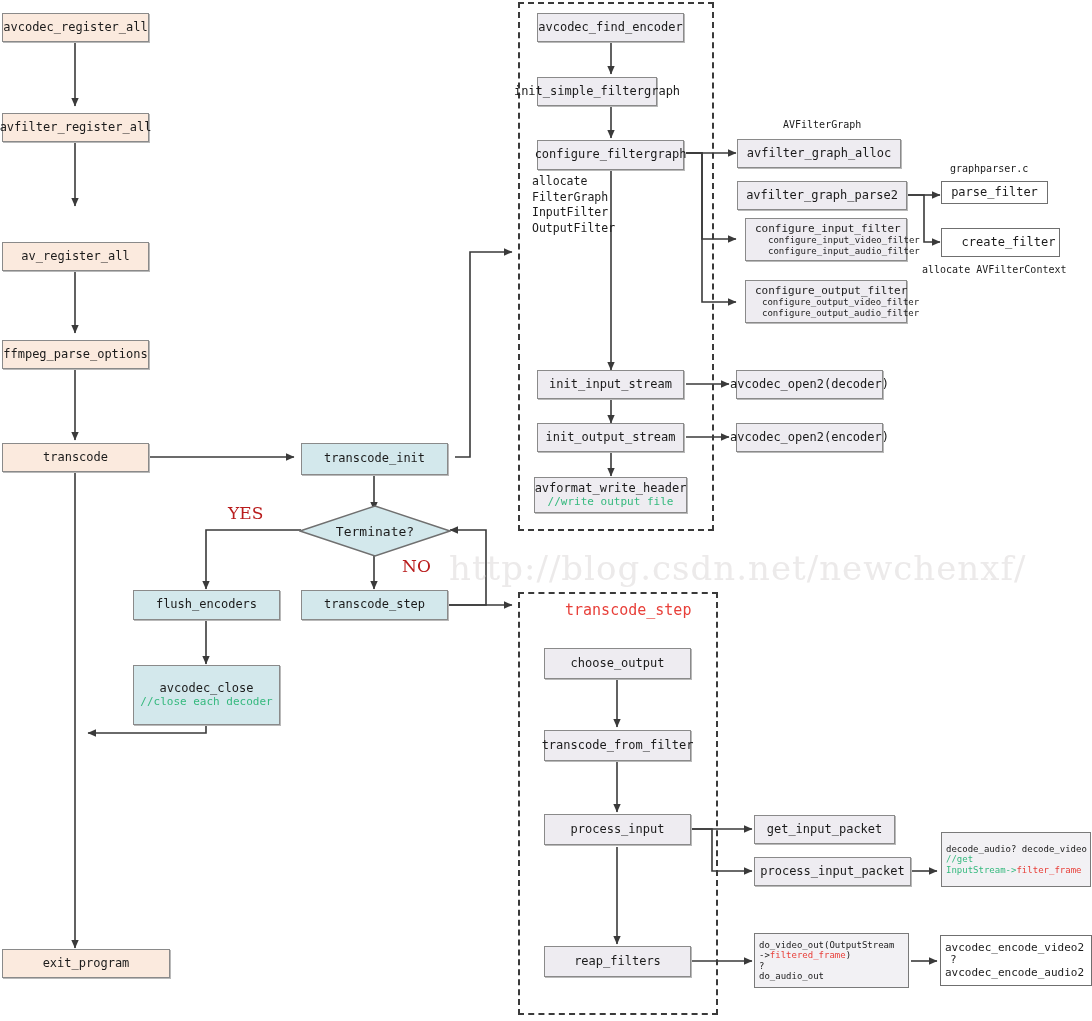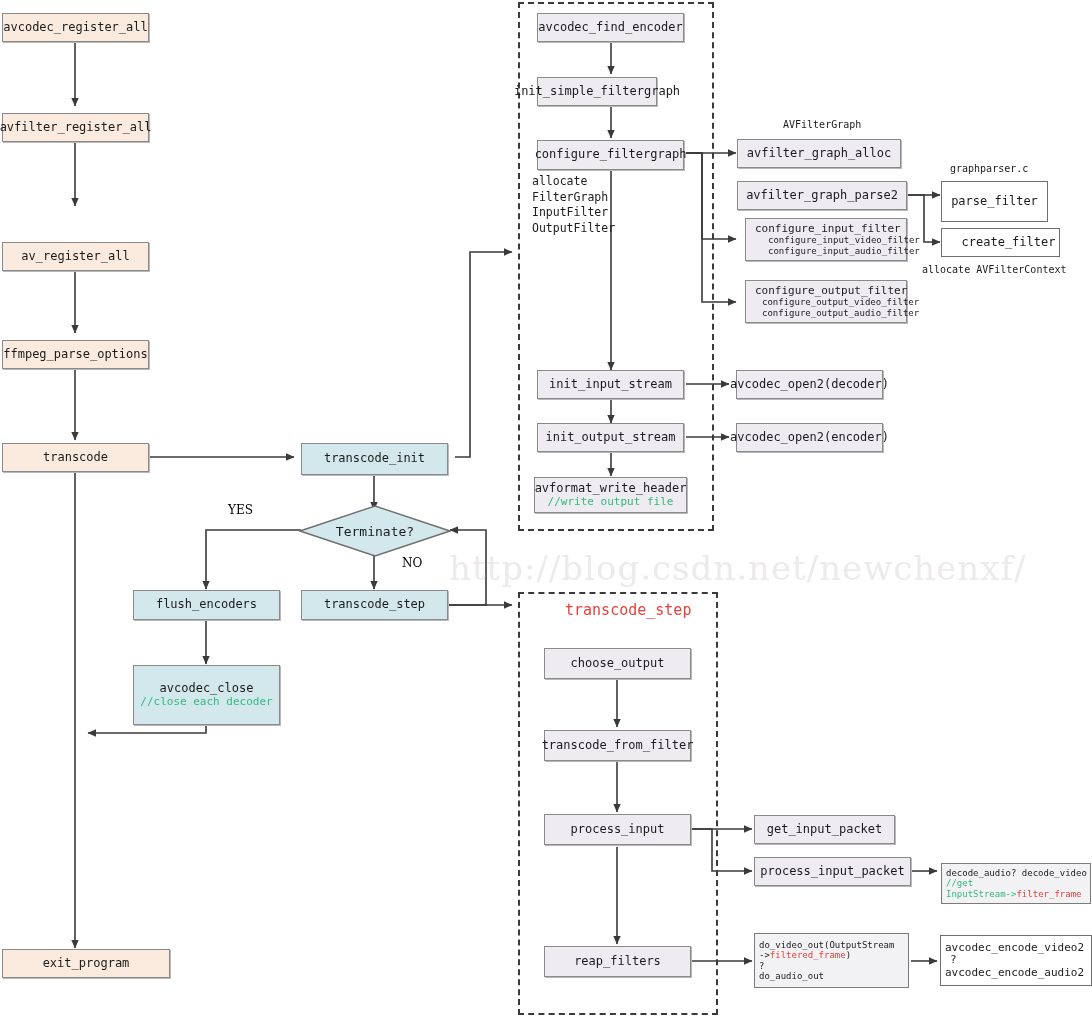--- a/index.html
+++ b/index.html
@@ -14,21 +14,21 @@
   .grey{background:#eeecf1;border:1px solid #8a8a8a;box-shadow:1px 1px 0 #b9b9b9;}
   .white{background:#ffffff;border:1px solid #6f6f6f;}
   .plain{background:#f2f1f4;border:1px solid #7a7a7a;}
   .t12{font-size:12px;color:#1b1b1b;}
   .t11{font-size:11px;color:#1b1b1b;}
   .t10{font-size:10px;color:#1b1b1b;}
   .t9{font-size:9px;color:#1b1b1b;}
   .green{color:#35b97e;}
   .red{color:#e8403a;}
   .cap{position:absolute;font-family:"DejaVu Sans Mono",monospace;color:#1b1b1b;}
-  .lbl{position:absolute;font-family:"DejaVu Serif",serif;color:#000000;font-size:12px;}
+  .lbl{position:absolute;font-family:"DejaVu Serif",serif;color:#b91c1c;font-size:17px;}
   .diamond{position:absolute;}
   .dlabel{position:absolute;width:100%;text-align:center;top:50%;transform:translateY(-50%);
           font-family:"DejaVu Sans Mono",monospace;font-size:13px;color:#1b1b1b;}
   .dashbox{position:absolute;box-sizing:border-box;border:2px dashed #3a3a3a;background:transparent;}
   .watermark{position:absolute;font-family:"DejaVu Serif",serif;font-size:34px;color:#eceaea;
              white-space:nowrap;letter-spacing:1px;}
   .lft{align-items:flex-start;text-align:left;padding-left:4px;}
   .ttl{position:absolute;font-family:"DejaVu Sans Mono",monospace;}
 </style>
 </head>
@@ -192,21 +192,21 @@
     <span class="t9" style="padding-left:18px;">configure_input_audio_filter</span>
   </div>
 
   <div class="node grey lft" style="left:745px;top:280px;width:162px;height:43px;justify-content:center;">
     <span class="t11" style="padding-left:5px;">configure_output_filter</span>
     <span class="t9" style="padding-left:12px;">configure_output_video_filter</span>
     <span class="t9" style="padding-left:12px;">configure_output_audio_filter</span>
   </div>
 
   <div class="cap t10" style="left:950px;top:163px;">graphparser.c</div>
-  <div class="node white t12" style="left:941px;top:181px;width:107px;height:41px;">
+  <div class="node white t12" style="left:941px;top:181px;width:107px;height:23px;">
     <span>parse_filter</span>
   </div>
   <div class="node white t12" style="left:941px;top:228px;width:119px;height:29px;padding-left:16px;">
     <span>create_filter</span>
   </div>
   <div class="cap green t10" style="left:922px;top:264px;">allocate AVFilterContext</div>
 
   <div class="node grey t12" style="left:736px;top:370px;width:147px;height:29px;">
     <span>avcodec_open2(decoder)</span>
   </div>
@@ -229,21 +229,21 @@
     <span>reap_filters</span>
   </div>
 
   <div class="node grey t12" style="left:754px;top:815px;width:141px;height:29px;">
     <span>get_input_packet</span>
   </div>
   <div class="node grey t12" style="left:754px;top:857px;width:157px;height:29px;">
     <span>process_input_packet</span>
   </div>
 
-  <div class="node plain lft" style="left:941px;top:863px;width:150px;height:41px;align-items:flex-start;">
+  <div class="node plain lft" style="left:941px;top:832px;width:150px;height:55px;align-items:flex-start;">
     <span class="t9">decode_audio? decode_video</span>
     <span class="t9 green">//get</span>
     <span class="t9"><span class="green">InputStream-&gt;</span><span class="red">filter_frame</span></span>
   </div>
 
   <div class="node plain lft" style="left:754px;top:933px;width:155px;height:55px;justify-content:center;align-items:flex-start;">
     <span class="t9">do_video_out(OutputStream</span>
     <span class="t9"><span>-&gt;</span><span class="red">filtered_frame</span><span>)</span></span>
     <span class="t9">?</span>
     <span class="t9">do_audio_out</span>

